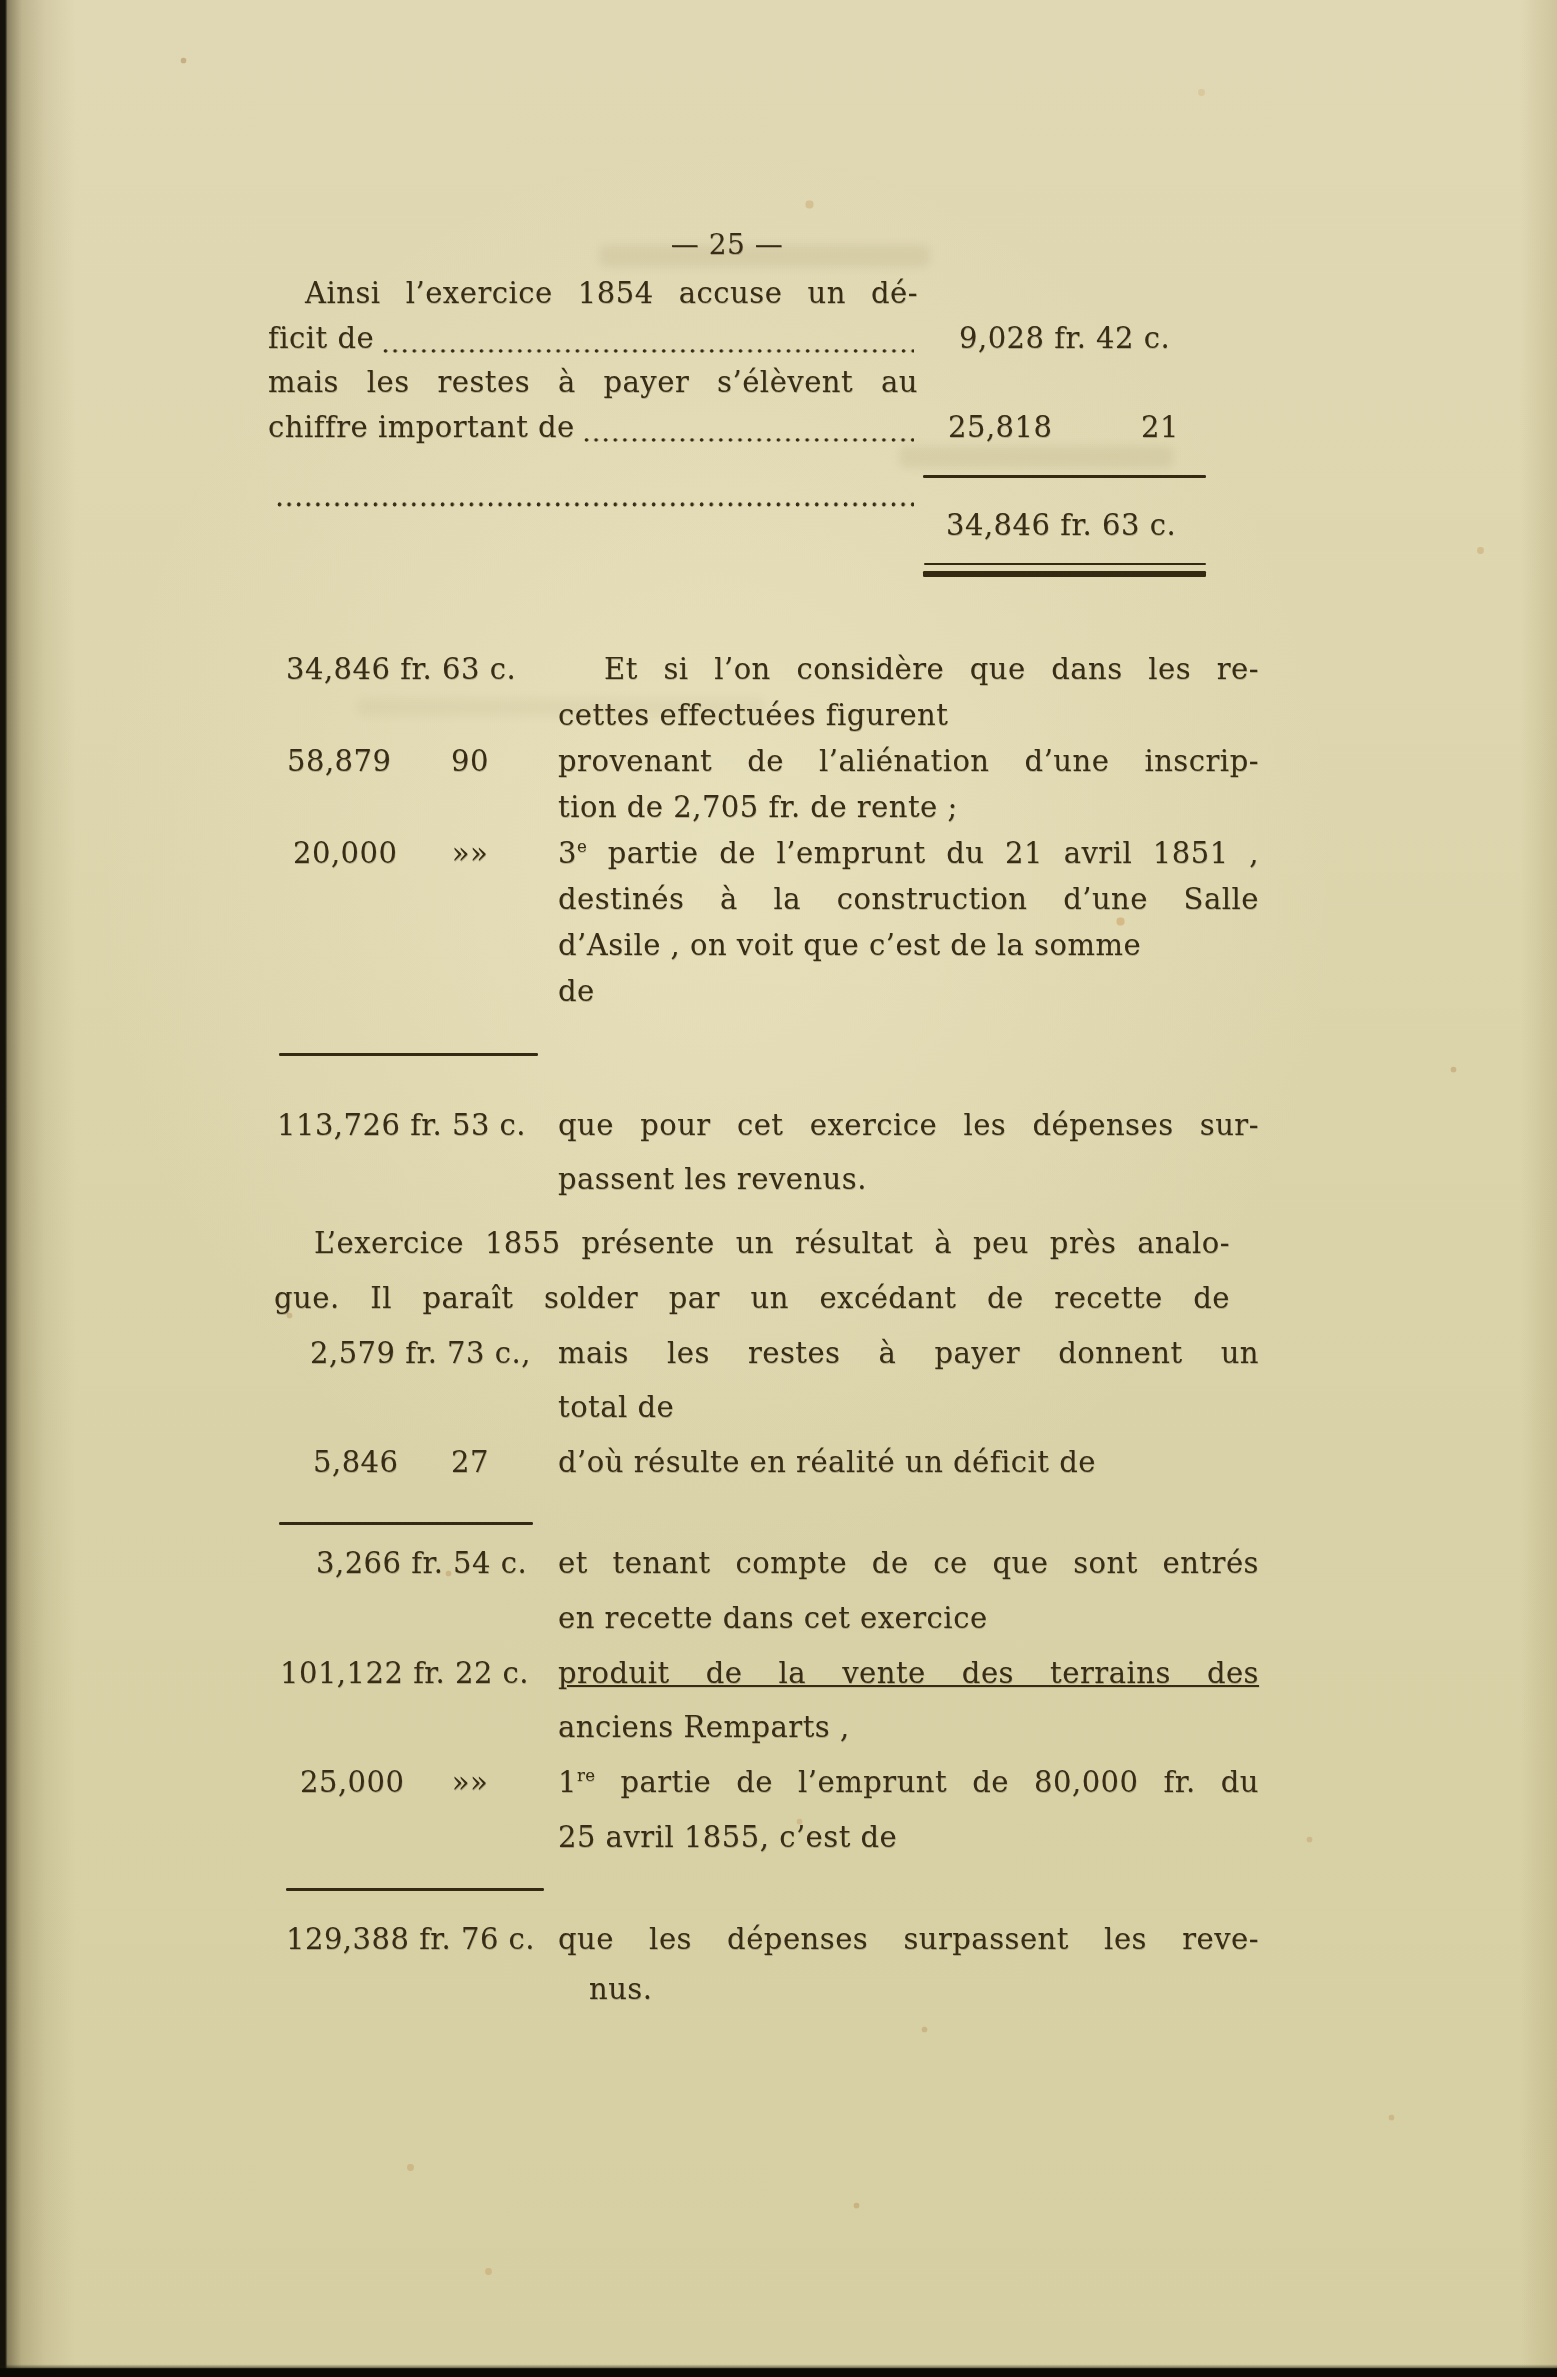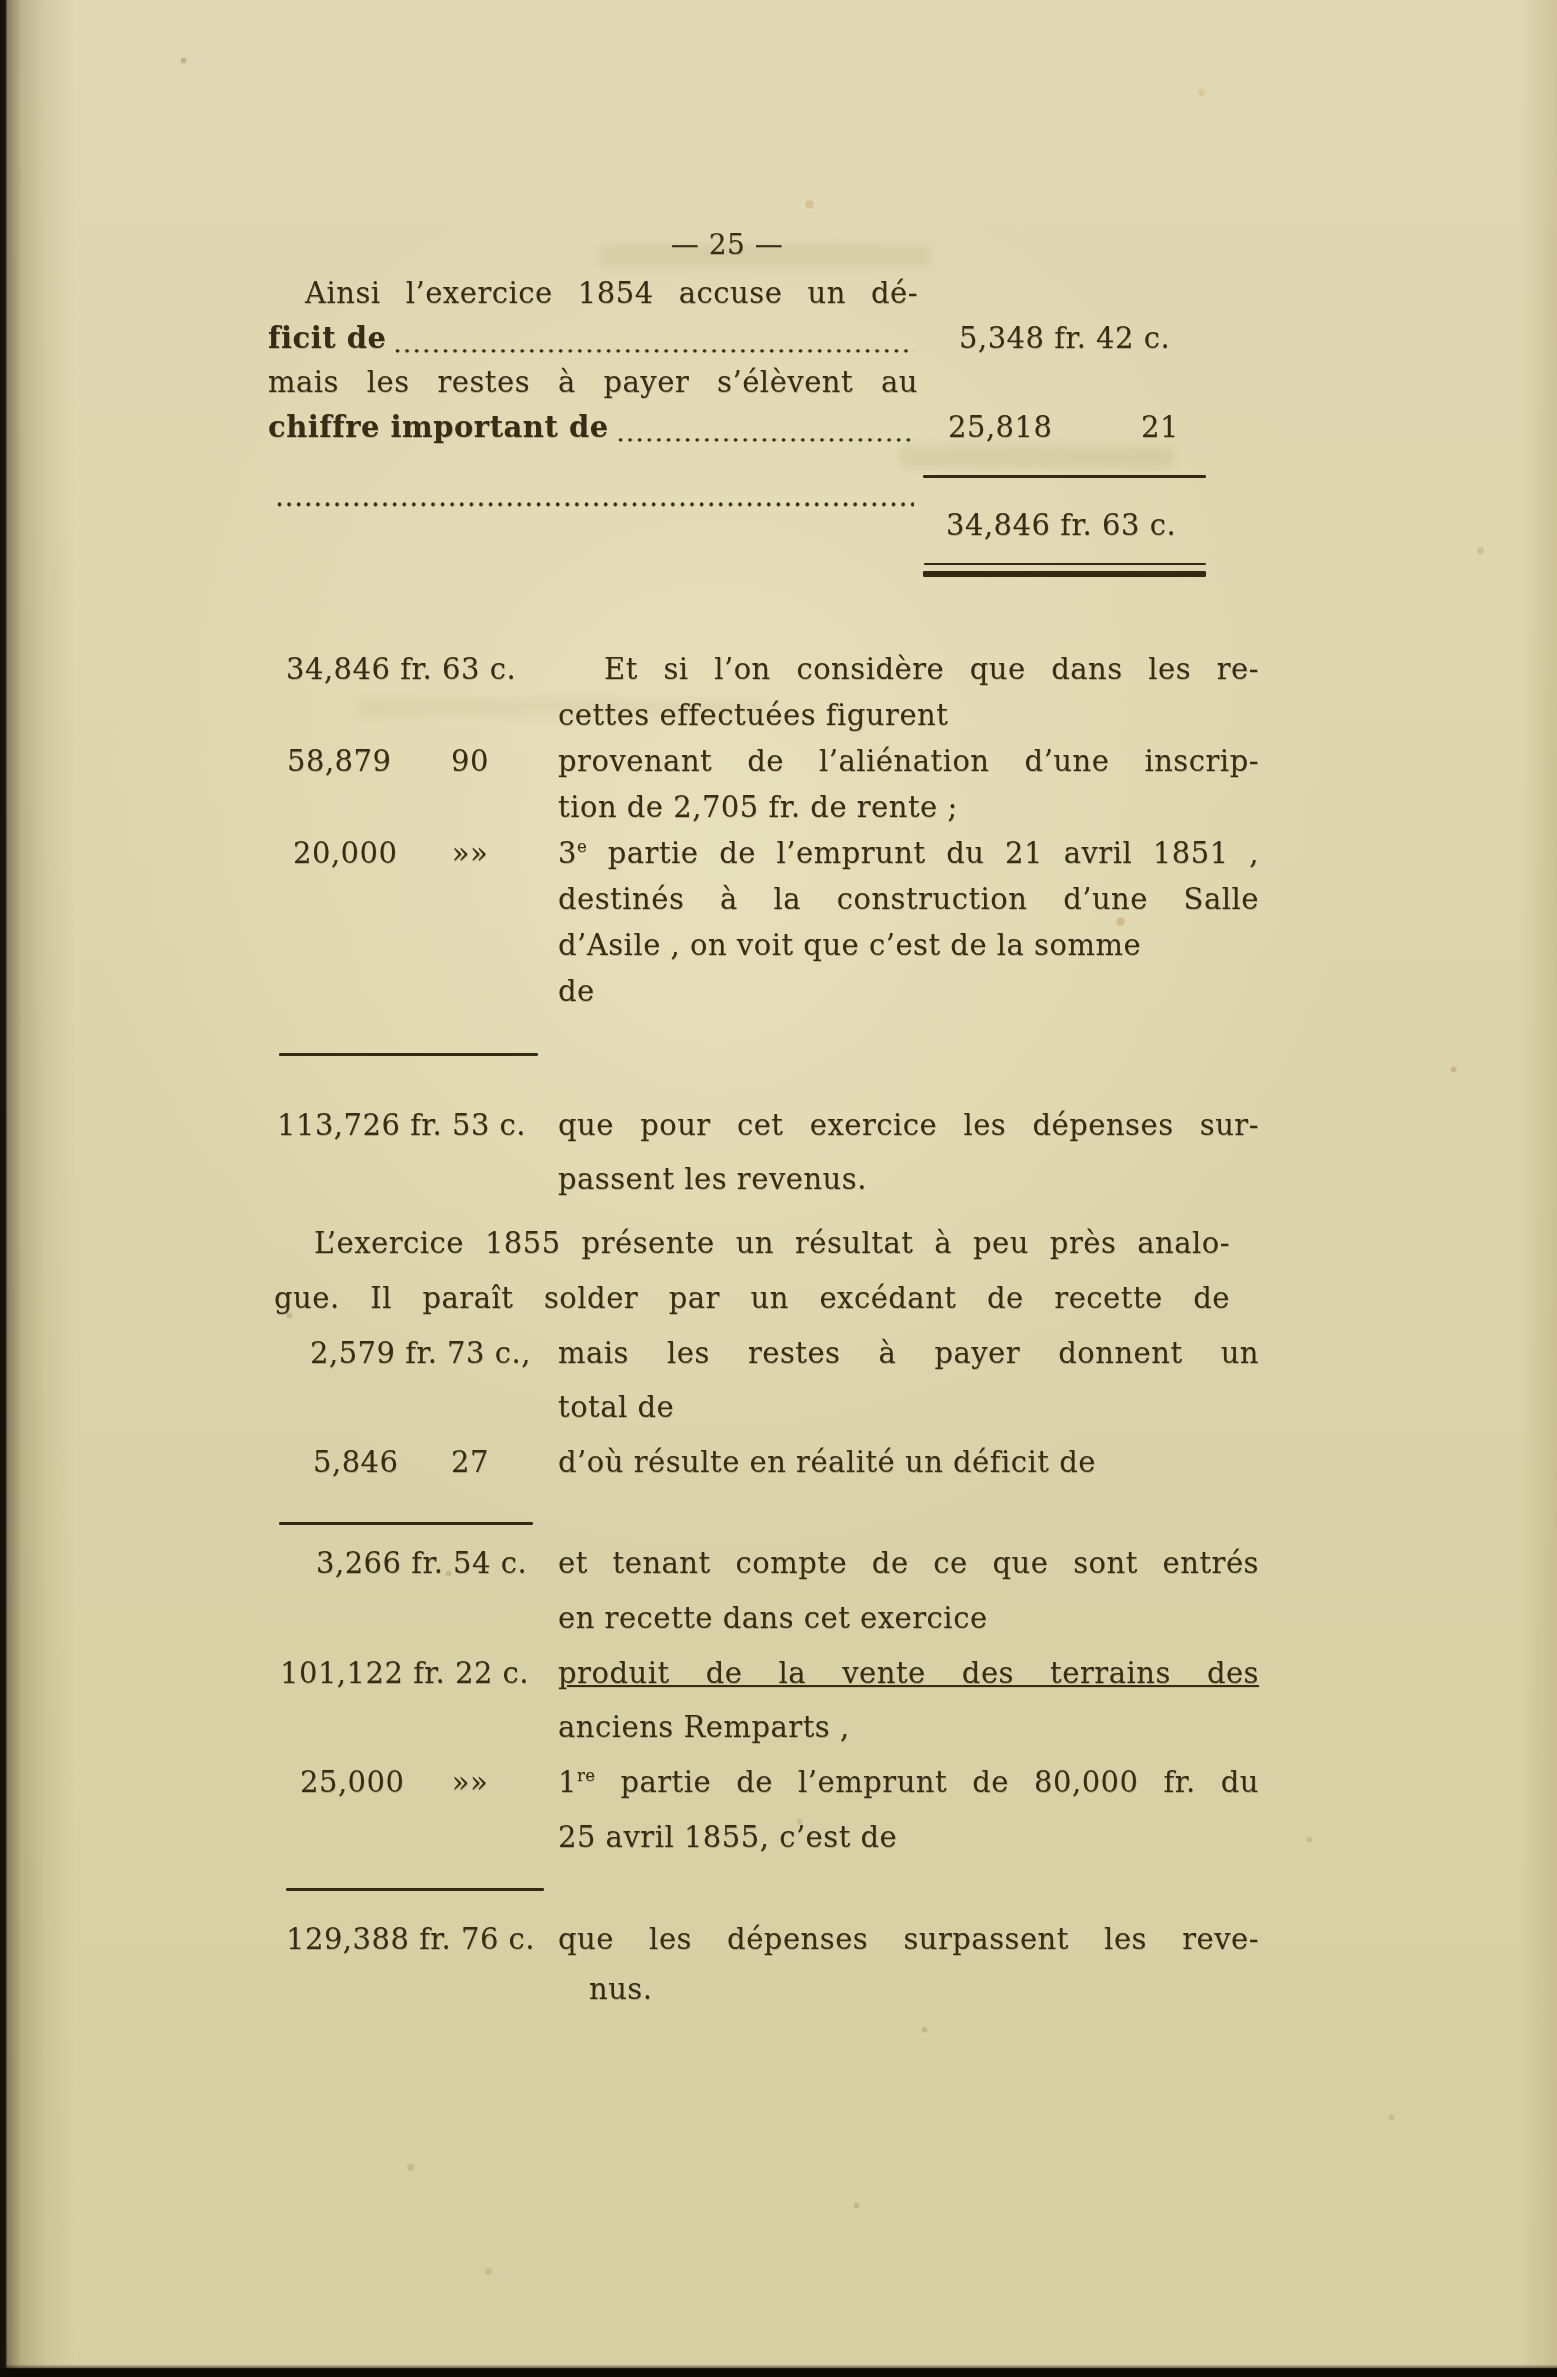--- a/index.html
+++ b/index.html
@@ -37,21 +37,21 @@
       409px 2166px 0 1.9px rgba(185,130,60,0.30),
       923px 2028px 0 1.3px rgba(170,115,50,0.28),
       1308px 1838px 0 1.3px rgba(170,115,50,0.25),
       487px 2270px 0 1.9px rgba(185,130,60,0.28),
       855px 2204px 0 1.3px rgba(170,115,50,0.30),
       1390px 2116px 0 1.3px rgba(170,115,50,0.25);}
   
   .txt{position:absolute;color:#382c16;font-size:29px;line-height:46px;letter-spacing:0.5px;
        text-shadow:0.4px 0.5px 0.4px rgba(46,36,16,0.25);}
   .jl{text-align:justify;text-align-last:justify;}
-  .dotline{display:flex;align-items:flex-end;font-weight:bold;}
+  .dotline{display:flex;align-items:flex-end;}
   .dotline .t{white-space:nowrap;}
   .leader{flex:1 1 auto;height:4.5px;margin:0 3.8px 7.6px 9px;
     background:radial-gradient(circle at 2.5px 2.2px,#3a2d17 1.5px,rgba(0,0,0,0) 2.2px);
     background-size:9.6px 4.5px;background-repeat:repeat-x;background-position:left bottom;}
   .rule{position:absolute;height:2.5px;background:#32281４;} 
   .rule, .rule-thin, .rule-thick{position:absolute;background:#342913;}
   .rule{height:2.5px;border-radius:1.3px;}
   .rule-thin{height:1.9px;border-radius:1.3px;}
   .rule-thick{height:5.7px;border-radius:1.3px;}
   sup.ssup{font-size:16.6px;letter-spacing:0.3px;vertical-align:super;line-height:0;}
@@ -69,21 +69,21 @@
 <div class="foxing"></div>
 
 <div class="txt" style="left:268px;top:210px;width:918px;text-align:center;font-size:28px;margin-top:12px;">— 25 —</div>
 
 <div class="txt jl" style="left:268px;top:270px;width:650px;text-indent:37px;">Ainsi l’exercice 1854 accuse un dé-</div>
 
 <div class="txt dotline" style="left:268px;top:315px;width:650px;">
   <span class="t">ficit de</span>
   <span class="leader"></span>
 </div>
-<div class="txt amount" style="left:959px;top:315px;">5,348 fr. 42 c.</div>
+<div class="txt amount" style="left:959px;top:315px;">9,028 fr. 42 c.</div>
 
 <div class="txt jl" style="left:268px;top:359px;width:650px;">mais les restes à payer s’élèvent au</div>
 
 <div class="txt dotline" style="left:268px;top:404px;width:650px;">
   <span class="t">chiffre important de</span>
   <span class="leader"></span>
 </div>
 <div class="txt amount" style="left:948px;top:404px;">25,818</div>
 <div class="txt amount" style="left:1141px;top:404px;">21</div>
 

